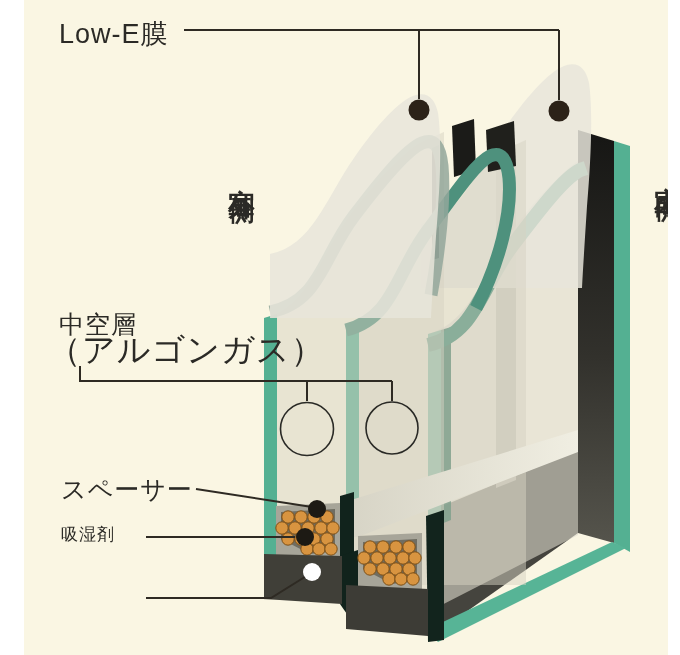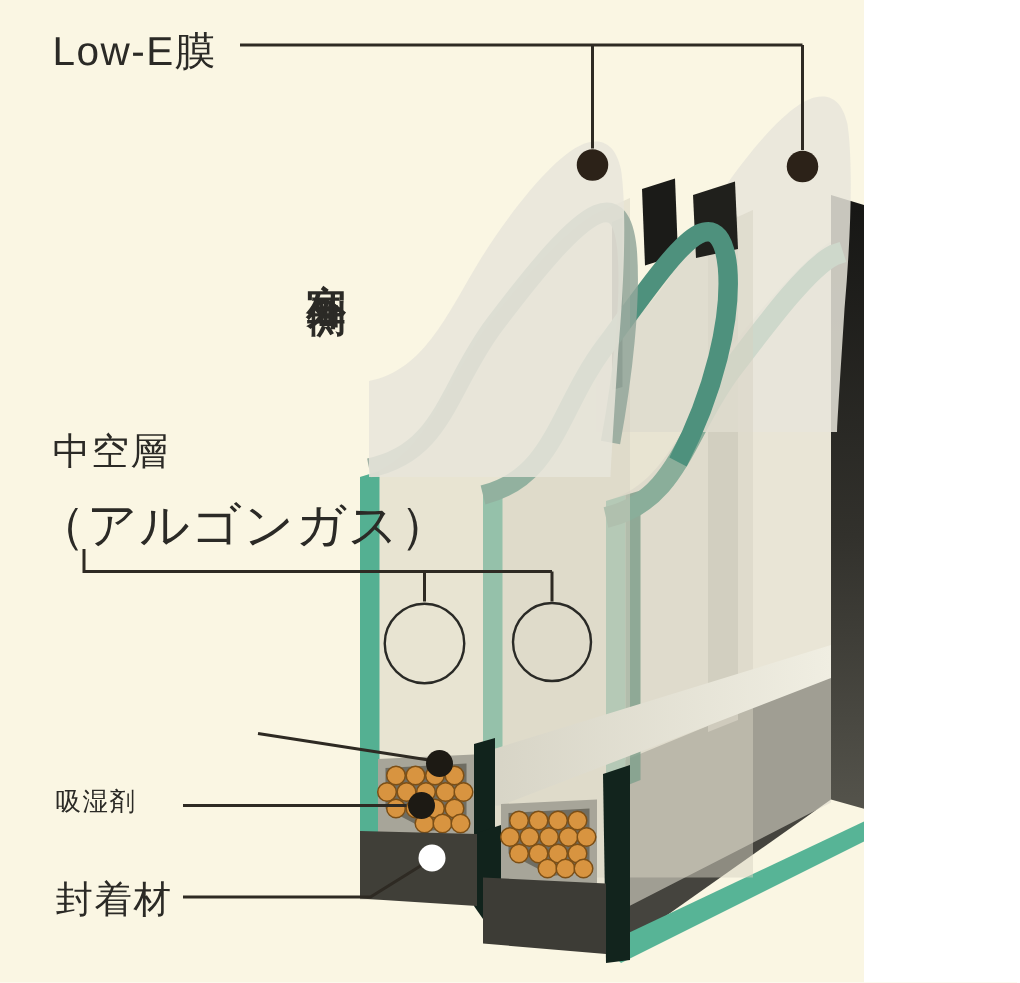--- a/index.html
+++ b/index.html
@@ -1,25 +1,26 @@
 <!DOCTYPE html>
 <html style="--c-bg: #faf6e3; --c-text: #2b2a26; --c-green: #54b092; --c-beads: #d89440; --c-leader: #2e2a23;"><head>
 <meta charset="utf-8">
 <style>
   html,body{margin:0;padding:0;}
   .stage{
-    position:relative;width:576px;height:655px;overflow:hidden;
+    position:relative;width:644px;height:655px;overflow:hidden;
     background:var(--c-bg,#faf6e3);
     font-family:"Liberation Sans","DejaVu Sans",sans-serif;
     color:var(--c-text,#2b2a26);
+    margin-left:24px;
   }
   .stage svg{position:absolute;left:0;top:0;}
   .label{position:absolute;white-space:nowrap;font-weight:500;letter-spacing:1px;}
   .label-lowe{left:35px;top:16px;font-size:27px;}
-  .label-air1{left:35px;top:284px;font-size:25px;}
+  .label-air1{left:35px;top:308px;font-size:25px;}
   .label-air2{left:24px;top:328px;font-size:33px;}
   .label-spacer{left:37px;top:473px;font-size:25px;}
   .label-desic{left:37px;top:523px;font-size:17px;}
   .label-seal{left:37px;top:583px;font-size:25px;}
   .label-vert{writing-mode:vertical-rl;text-orientation:upright;
     font-weight:700;font-size:26px;letter-spacing:5px;}
   .label-outdoor{left:201px;top:168px;}
   .label-indoor{left:627px;top:166px;}
   
   .leader{stroke:var(--c-leader,#2e2a23);stroke-width:2;fill:none;}
@@ -164,15 +165,15 @@
     <path class="leader" d="M122,598 H247 L284,575"></path>
     <circle class="dot-white" cx="288" cy="572" r="9"></circle>
   </g>
 </svg>
 
   <div class="label label-lowe">Low-E膜</div>
   <div class="label label-vert label-outdoor">室外側</div>
   <div class="label label-vert label-indoor">室内側</div>
   <div class="label label-air1">中空層</div>
   <div class="label label-air2">（アルゴンガス）</div>
+  <div class="label label-spacer">スペーサー</div>
   <div class="label label-desic">吸湿剤</div>
-  <div class="label label-seal">封着材</div>
 </div>
 
 </body></html>

